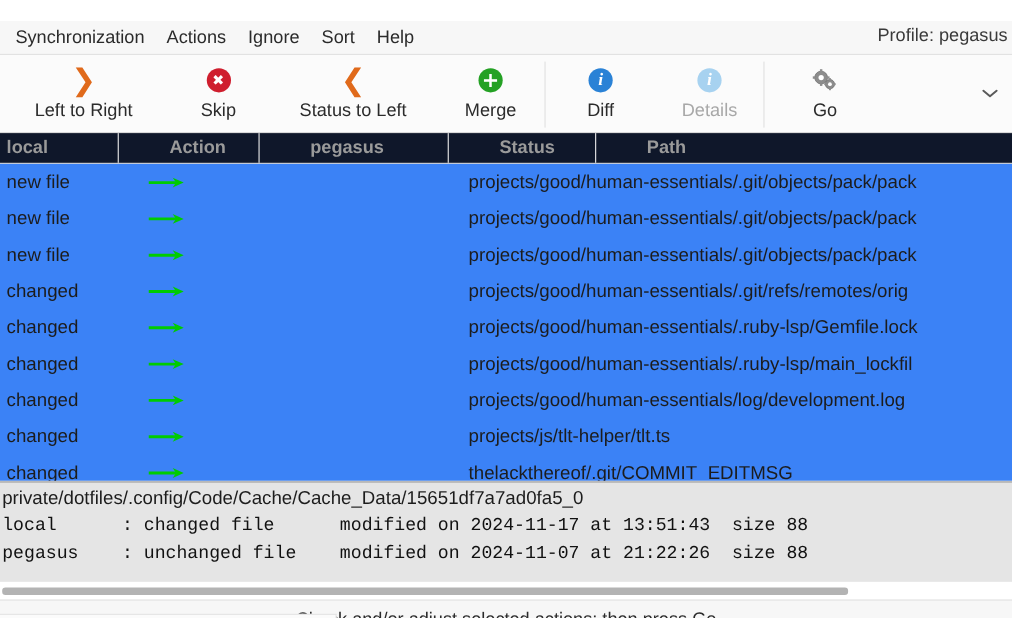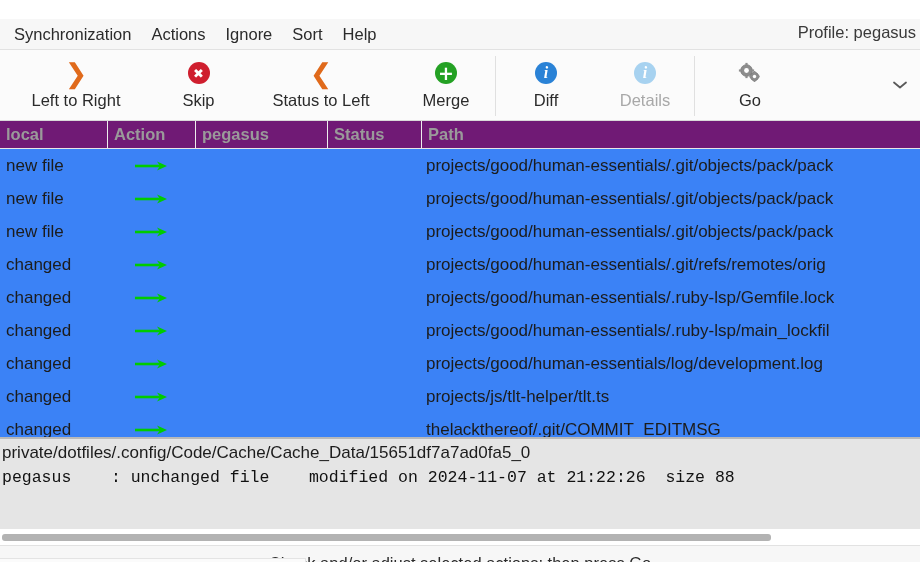--- a/index.html
+++ b/index.html
@@ -131,26 +131,27 @@
   .circ.skip { background: #cf1e2e; font-size: 13px; }
   .circ.merge { background: #24a124; font-size: 19px; }
   .circ.diff { background: #2a82d6; font-family: "Liberation Serif", serif; font-style: italic; font-size: 16px; }
   .circ.details { background: #a7d2f0; font-family: "Liberation Serif", serif; font-style: italic; font-size: 16px; }
   .gearwrap { position: relative; width: 26px; height: 22px; }
 
   
   .colheader {
     height: 28px;
     min-height: 28px;
-    background: #701a75;
+    background: #0f172a;
     border-bottom: 1px solid #e6e6e6;
     display: flex;
     align-items: center;
     position: relative;
     box-sizing: border-box;
+    gap: 40px;
   }
   .col {
     font-size: 16.5px;
     font-weight: bold;
     color: #9a9a9a;
     box-sizing: border-box;
     padding-left: 6px;
     height: 100%;
     display: flex;
     align-items: center;
@@ -494,20 +495,21 @@
       </div>
       <div class="cell replica2"></div>
       <div class="cell status"></div>
       <div class="cell path">thelackthereof/.git/COMMIT_EDITMSG</div>
     </div>
 
   </div>
 
   <div class="details-pane">
     <div class="det-path">private/dotfiles/.config/Code/Cache/Cache_Data/15651df7a7ad0fa5_0</div>
+    <div class="det-line">local      : changed file      modified on 2024-11-17 at 13:51:43  size 88</div>
     <div class="det-line">pegasus    : unchanged file    modified on 2024-11-07 at 21:22:26  size 88</div>
   </div>
 
   <div class="hscroll-area">
     <div class="hscroll-track">
       <div class="hscroll-thumb"></div>
     </div>
   </div>
 
   <div class="statusbar">

